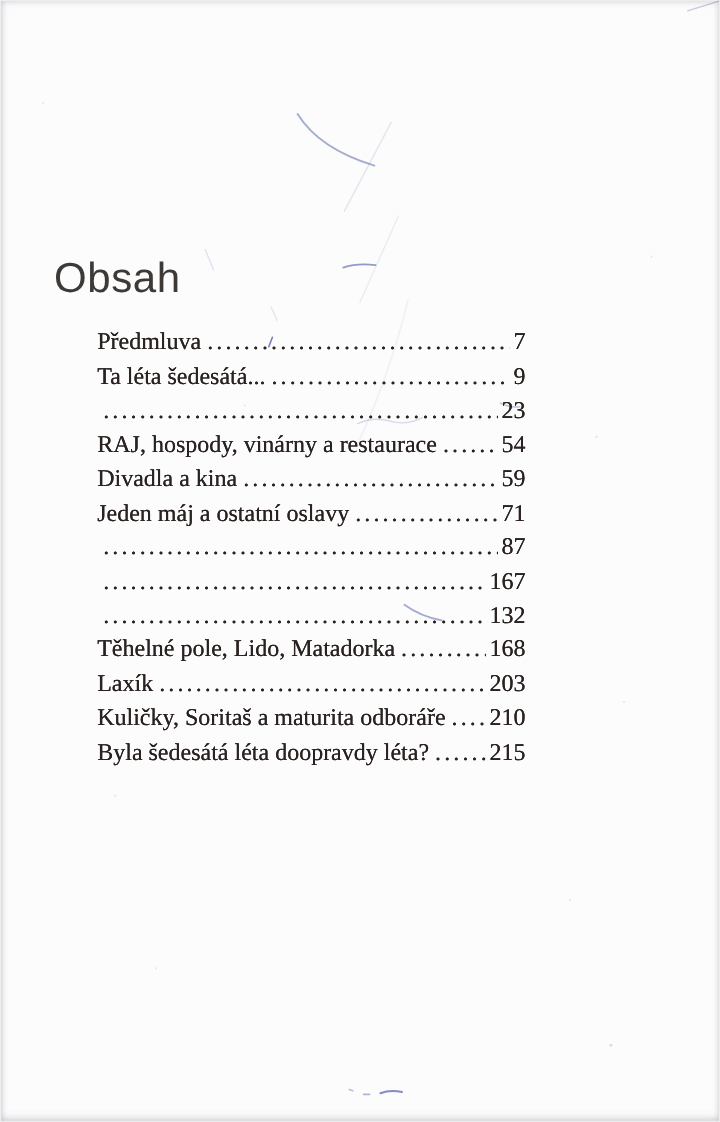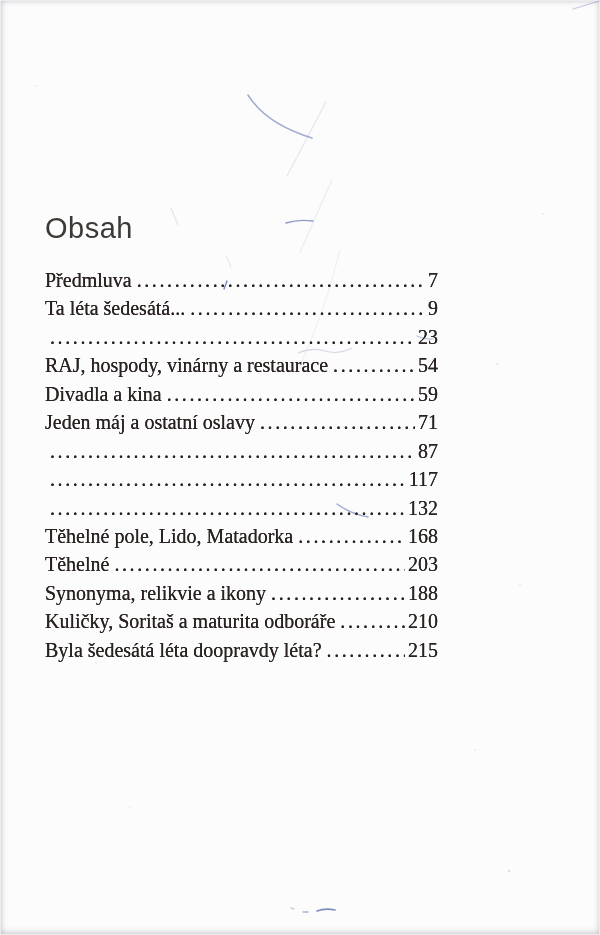--- a/index.html
+++ b/index.html
@@ -17,36 +17,37 @@
       inset -4px 0 6px -3px rgba(130,130,145,.28),
       inset 0 4px 6px -3px rgba(130,130,145,.30),
       inset 0 -5px 7px -3px rgba(130,130,145,.38);
   }
 
   .heading{
     position:absolute;
     left:45px;top:212px;
     font-family:"Liberation Sans", sans-serif;
     font-weight:400;
-    font-size:29px;
+    font-size:35px;
     line-height:1.15;
     letter-spacing:.5px;
     color:var(--heading-ink,#3c3936);
   }
 
   .toc{
     position:absolute;
     left:45px;top:269px;
     width:393px;
     font-size:20px;
   }
   .toc-row{
     display:flex;
-    align-items:flex-start;
+    align-items:flex-end;
     height:28.45px;
+    margin-left:36px;
   }
   .toc-title{
     white-space:nowrap;
     text-shadow:0 0 .5px currentColor; 
   }
   .toc-dots{
     flex:1;
     overflow:hidden;
     white-space:nowrap;
     margin:0 3px 0 5px;
@@ -143,45 +144,40 @@
       <span class="toc-page">71</span>
     </div>
 
     <div class="toc-row">
       <span class="toc-dots"></span>
       <span class="toc-page">87</span>
     </div>
 
     <div class="toc-row">
       <span class="toc-dots"></span>
-      <span class="toc-page">117</span>
+      <span class="toc-page">167</span>
     </div>
 
     <div class="toc-row">
       <span class="toc-dots"></span>
       <span class="toc-page">132</span>
     </div>
 
     <div class="toc-row">
       <span class="toc-title">Těhelné pole, Lido, Matadorka</span>
       <span class="toc-dots"></span>
       <span class="toc-page">168</span>
     </div>
 
     <div class="toc-row">
-      <span class="toc-title">Těhelné</span>
+      <span class="toc-title">Laxík</span>
       <span class="toc-dots"></span>
       <span class="toc-page">203</span>
     </div>
 
-    <div class="toc-row">
-      <span class="toc-title">Synonyma, relikvie a ikony</span>
-      <span class="toc-dots"></span>
-      <span class="toc-page">188</span>
-    </div>
 
     <div class="toc-row">
       <span class="toc-title">Kuličky, Soritaš a maturita odboráře</span>
       <span class="toc-dots"></span>
       <span class="toc-page">210</span>
     </div>
 
     <div class="toc-row">
       <span class="toc-title">Byla šedesátá léta doopravdy léta?</span>
       <span class="toc-dots"></span>

